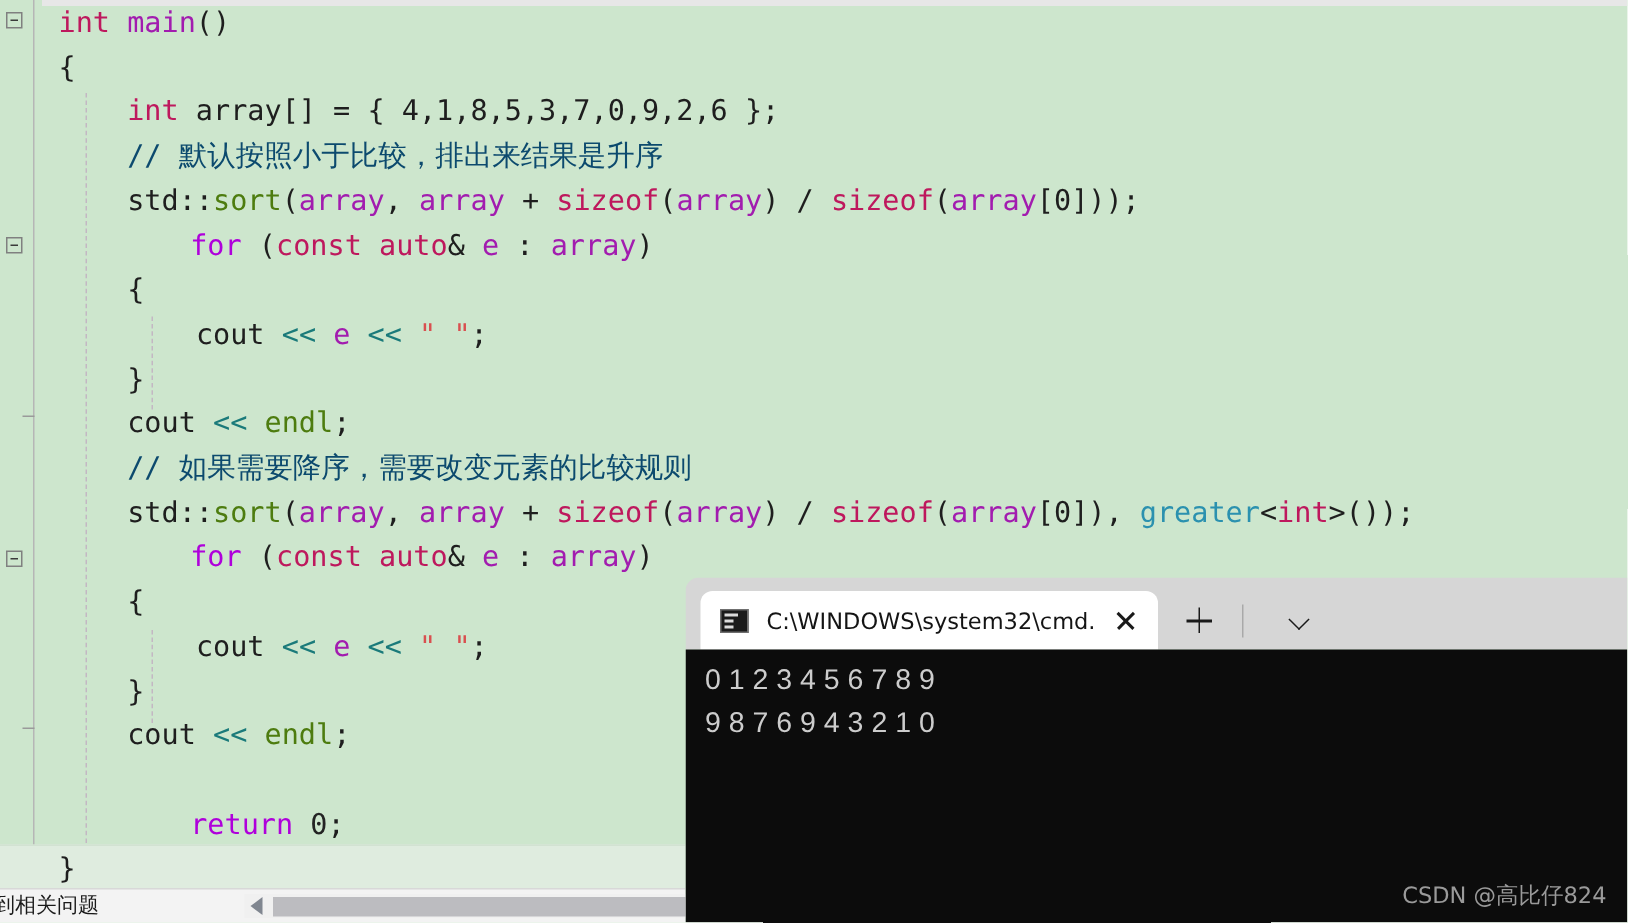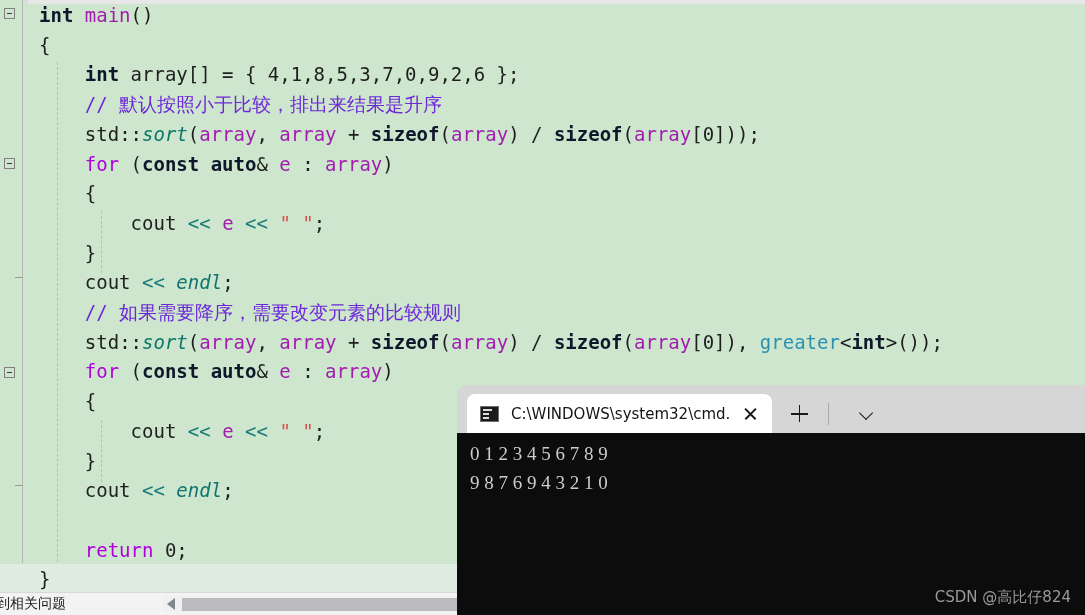--- a/index.html
+++ b/index.html
@@ -81,25 +81,25 @@
     width: 1057px; height: 592px;
     font-family: "DejaVu Sans Mono", monospace;
     font-size: 19px;
     line-height: 29.7px;
     white-space: pre;
     color: #1e1e1e;
   }
   .ln { position: absolute; left: 0; height: 29.7px; display: block; }
 
   
-  .kw      { color: #0f172a; font-weight: bold; }
-  .ctl     { color: #af00db; }
-  .fn      { color: #0f766e; font-style: italic; }
+  .kw      { color: #be185d; }
+  .ctl     { color: #af00db; margin-left: 42px; }
+  .fn      { color: #4d7c0f; }
   .cls     { color: #2b91af; }
-  .cmt     { color: #6d28d9; }
+  .cmt     { color: #0c4a6e; }
   .str     { color: #d94f4f; }
   .op      { color: #1a7a7a; }
   .id      { color: #a21caf; }
   .plain   { color: #1e1e1e; }
   .num     { color: #242424; }
 
   
   .line-hl {
     position: absolute;
     left: 0; top: 563px;
@@ -255,21 +255,21 @@
 
   .term-body {
     position: absolute;
     left: 0; top: 48px;
     width: 628px; height: 182px;
     background: #0c0c0c;
   }
   .term-lines {
     position: absolute;
     left: 13px; top: 6px;
-    font-family: Liberation Serif, serif;
+    font-family: Liberation Sans, sans-serif;
     font-size: 19px;
     line-height: 29px;
     color: #cccccc;
     white-space: pre;
   }
   .term-cursor {
     display: inline-block;
     width: 2px; height: 21px;
     background: #d8d8d8;
     vertical-align: -4px;

